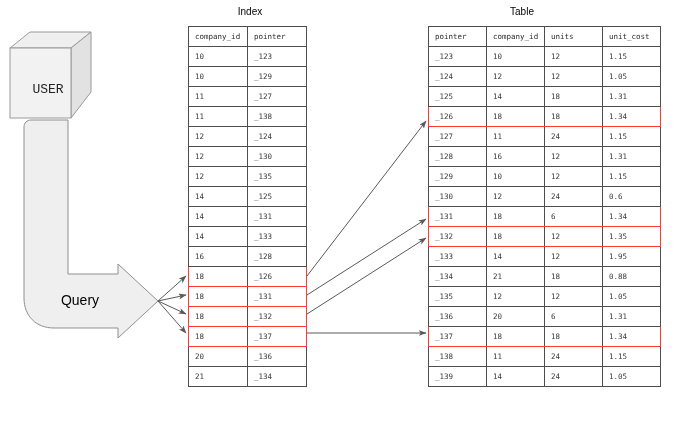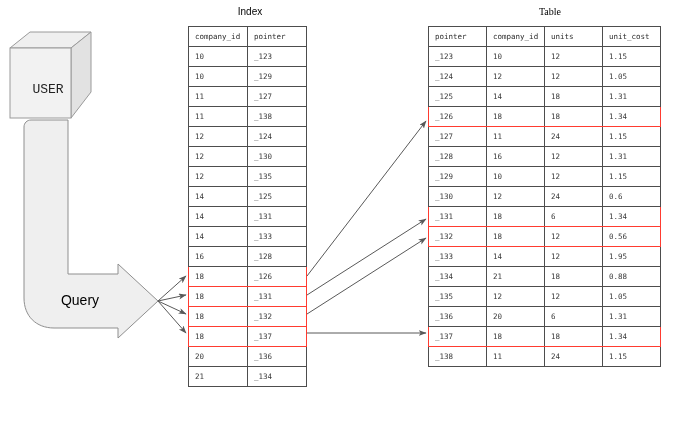--- a/index.html
+++ b/index.html
@@ -22,21 +22,21 @@
   }
   
   .title {
     position: absolute;
     font-size: 10px;
     color: #000000;
     text-align: center;
     white-space: nowrap;
   }
   #index-title { left: 190px; top: 6px; width: 120px; }
-  #table-title { left: 480px; top: 6px; width: 140px; font-family: Liberation Serif, serif; }
+  #table-title { left: 452px; top: 6px; width: 140px; }
 
   
   .dbtable {
     position: absolute;
     border-collapse: collapse;
     table-layout: fixed;
     background: #ffffff;
     border-radius: 27px;
   }
   .dbtable td {
@@ -300,21 +300,21 @@
         <tr class="hl">
           <td>_131</td>
           <td>18</td>
           <td>6</td>
           <td>1.34</td>
         </tr>
         <tr class="hl">
           <td>_132</td>
           <td>18</td>
           <td>12</td>
-          <td>0.56</td>
+          <td>1.35</td>
         </tr>
         <tr>
           <td>_133</td>
           <td>14</td>
           <td>12</td>
           <td>1.95</td>
         </tr>
         <tr>
           <td>_134</td>
           <td>21</td>
@@ -338,16 +338,22 @@
           <td>18</td>
           <td>18</td>
           <td>1.34</td>
         </tr>
         <tr>
           <td>_138</td>
           <td>11</td>
           <td>24</td>
           <td>1.15</td>
         </tr>
+        <tr>
+          <td>_139</td>
+          <td>14</td>
+          <td>24</td>
+          <td>1.05</td>
+        </tr>
       </tbody>
   </table>
 
 </div>
 
 </body></html>

